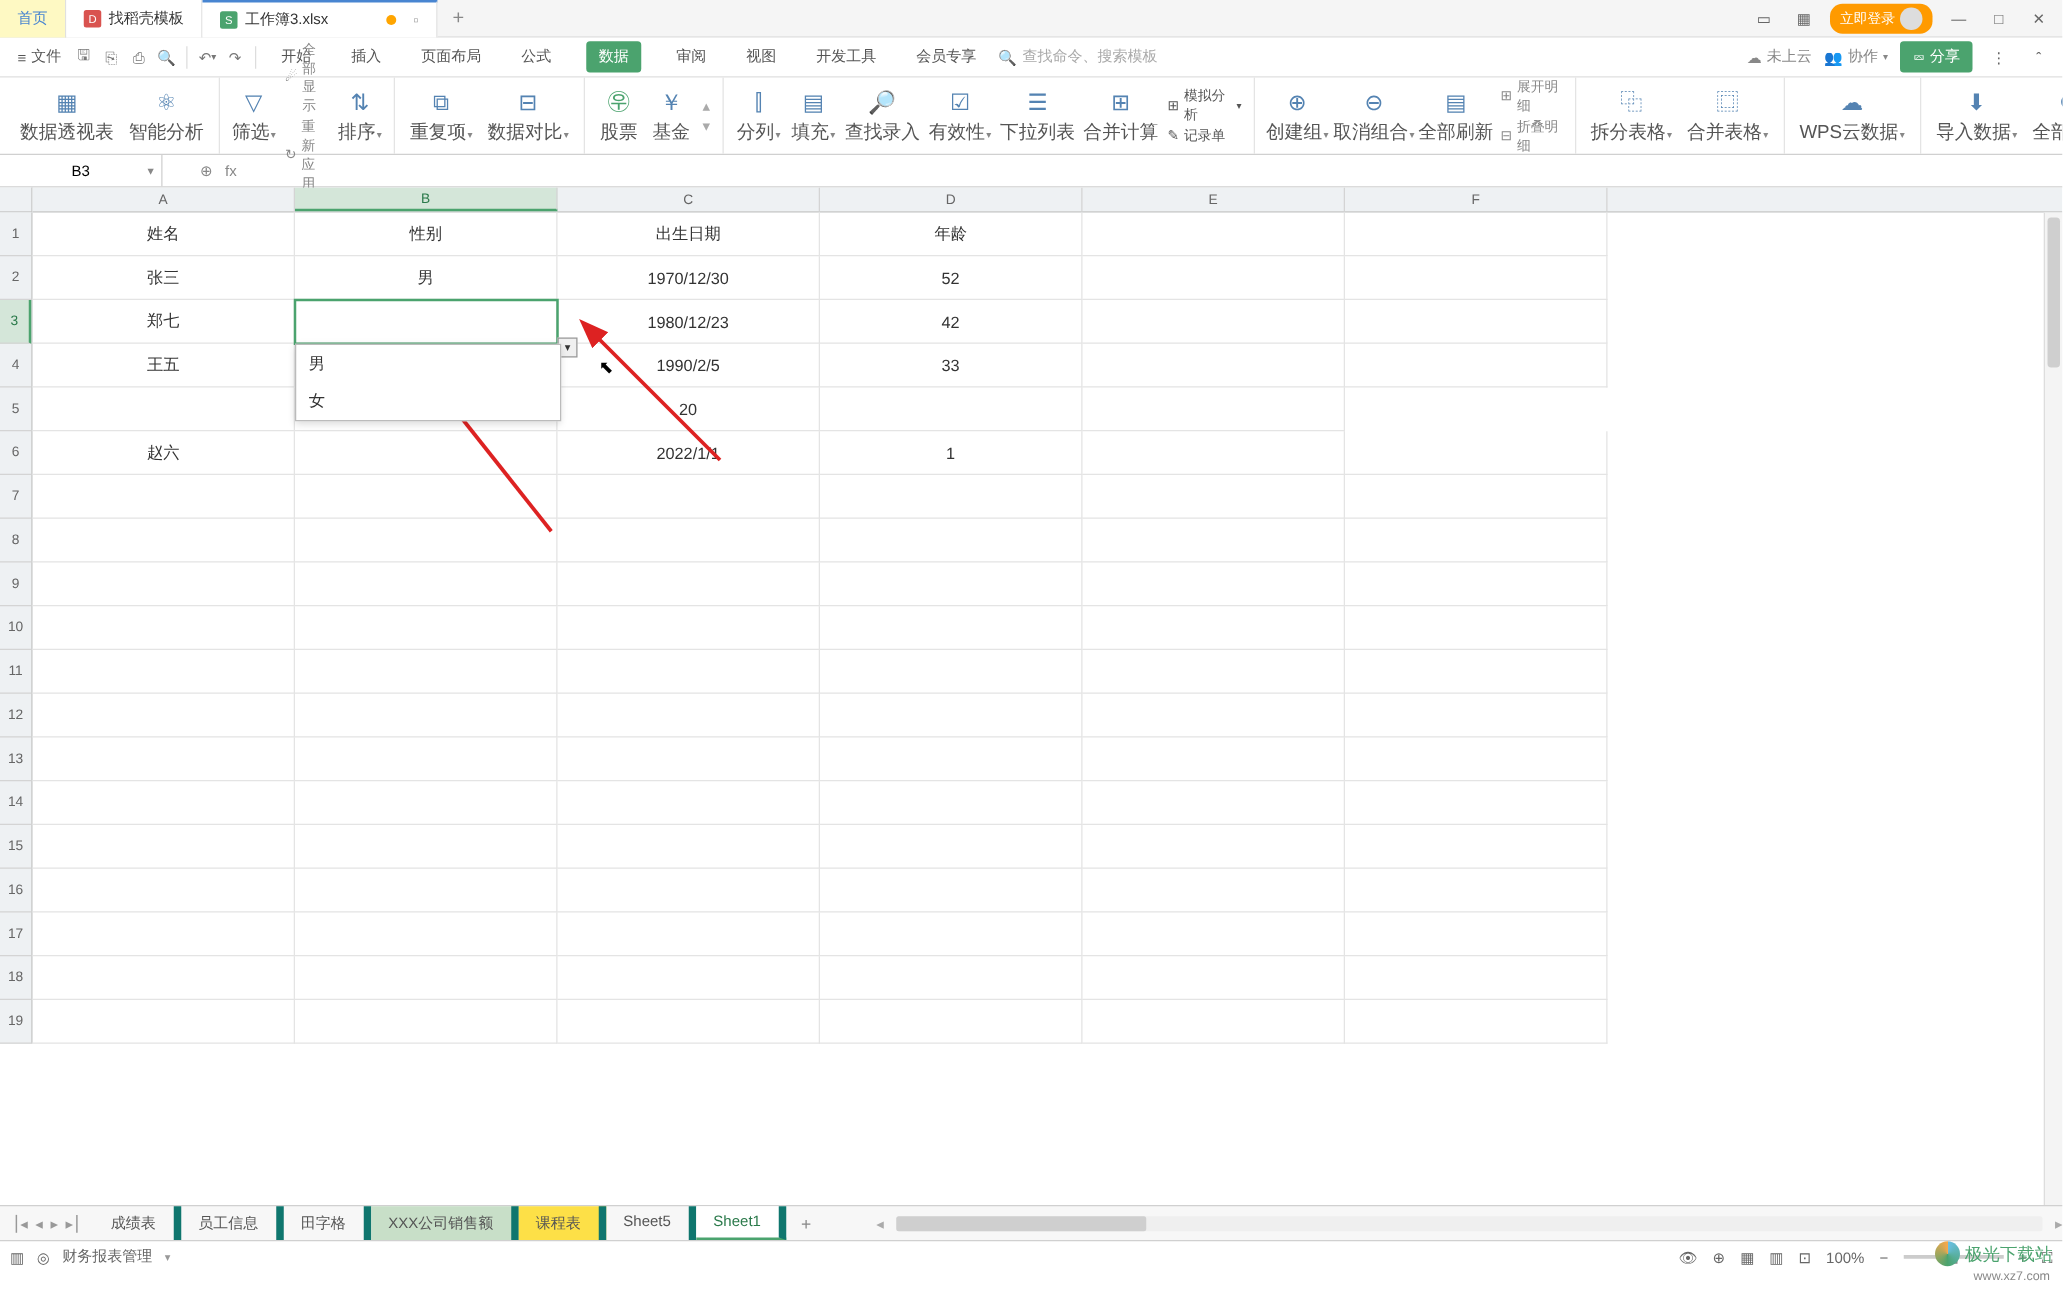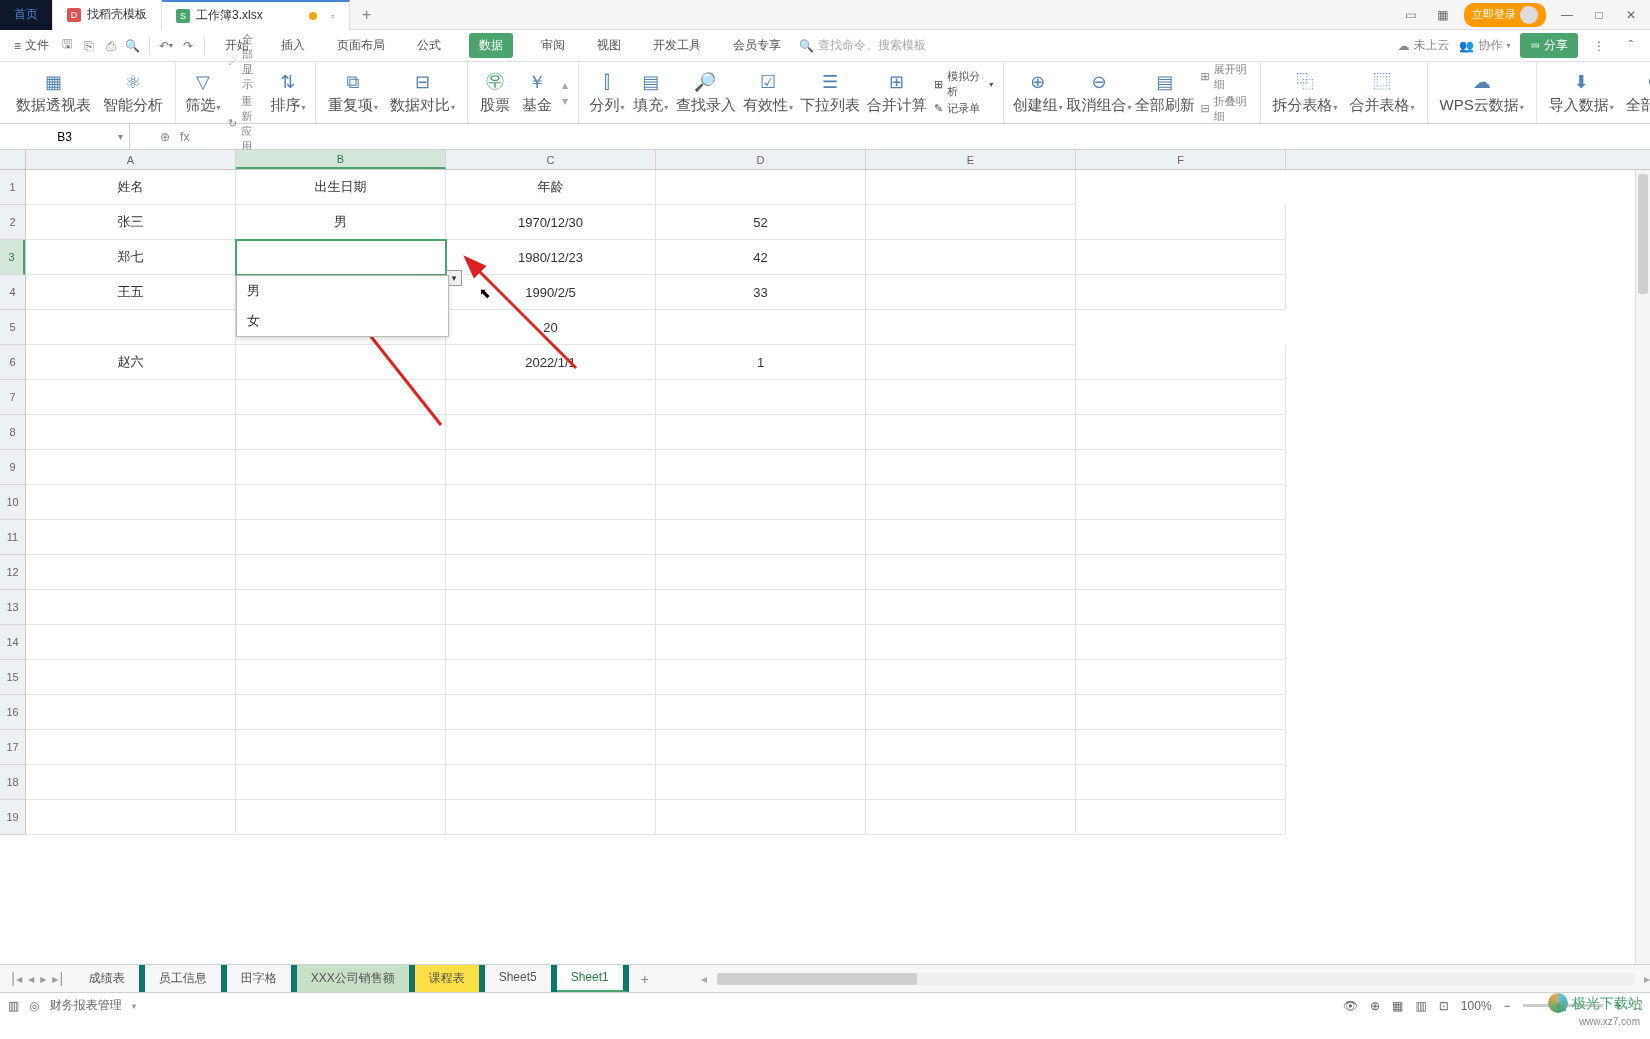--- a/index.html
+++ b/index.html
@@ -1,21 +1,21 @@
 <!DOCTYPE html>
 <html><head>
 <meta charset="utf-8">
 <style>
 * { margin: 0; padding: 0; box-sizing: border-box; font-family: "Microsoft YaHei", Arial, sans-serif; }
 body { background: #fff; font-size: 12px; color: #333; overflow: hidden; width: 1650px; height: 1039px; position: relative; }
 
 
 .titlebar { height: 30px; background: #f5f5f5; display: flex; align-items: center; border-bottom: 1px solid #e0e0e0; }
 .tab { height: 30px; padding: 0 14px; display: flex; align-items: center; gap: 6px; border-right: 1px solid #e0e0e0; cursor: pointer; font-size: 12px; }
-.tab.home { background: #0f172a; color: #4885d1; }
+.tab.home { background: #fef9c3; color: #4885d1; }
 .tab.template { background: #fff; }
 .tab.active-file { background: #fff; border-top: 2px solid #4885d1; position: relative; }
 .tab-icon-red { width: 14px; height: 14px; background: #d9534f; border-radius: 2px; color:#fff; display:flex; align-items:center; justify-content:center; font-size:9px; }
 .tab-icon-green { width: 14px; height: 14px; background: #4ba36e; border-radius: 2px; color:#fff; display:flex; align-items:center; justify-content:center; font-size:9px; }
 .tab-close { color: #999; margin-left: 8px; }
 .status-dot { width: 8px; height: 8px; border-radius: 50%; background: #ffa500; margin-left: 40px; }
 .tab-add { padding: 0 12px; color: #888; font-size: 16px; }
 .titlebar-right { margin-left: auto; display: flex; align-items: center; gap: 10px; padding-right: 8px; }
 .ico-btn { width: 22px; height: 22px; display: flex; align-items: center; justify-content: center; color: #666; cursor: pointer; }
 .login-btn { background: #ff9a00; color: #fff; padding: 3px 8px; border-radius: 10px; font-size: 11px; display: flex; align-items: center; gap: 4px; }
@@ -362,20 +362,21 @@
         <div class="col-h sel">B</div>
         <div class="col-h">C</div>
         <div class="col-h">D</div>
         <div class="col-h">E</div>
         <div class="col-h">F</div>
         <div class="col-h" style="flex: 1 1 0%; border-right: none;"></div>
       </div>
     <div class="cells" id="cells">
         <div class="row">
           <div class="cell">姓名</div>
+          <div class="cell">性别</div>
           <div class="cell">出生日期</div>
           <div class="cell">年龄</div>
           <div class="cell"></div>
           <div class="cell"></div>
         </div>
         <div class="row">
           <div class="cell">张三</div>
           <div class="cell">男</div>
           <div class="cell">1970/12/30</div>
           <div class="cell">52</div>

